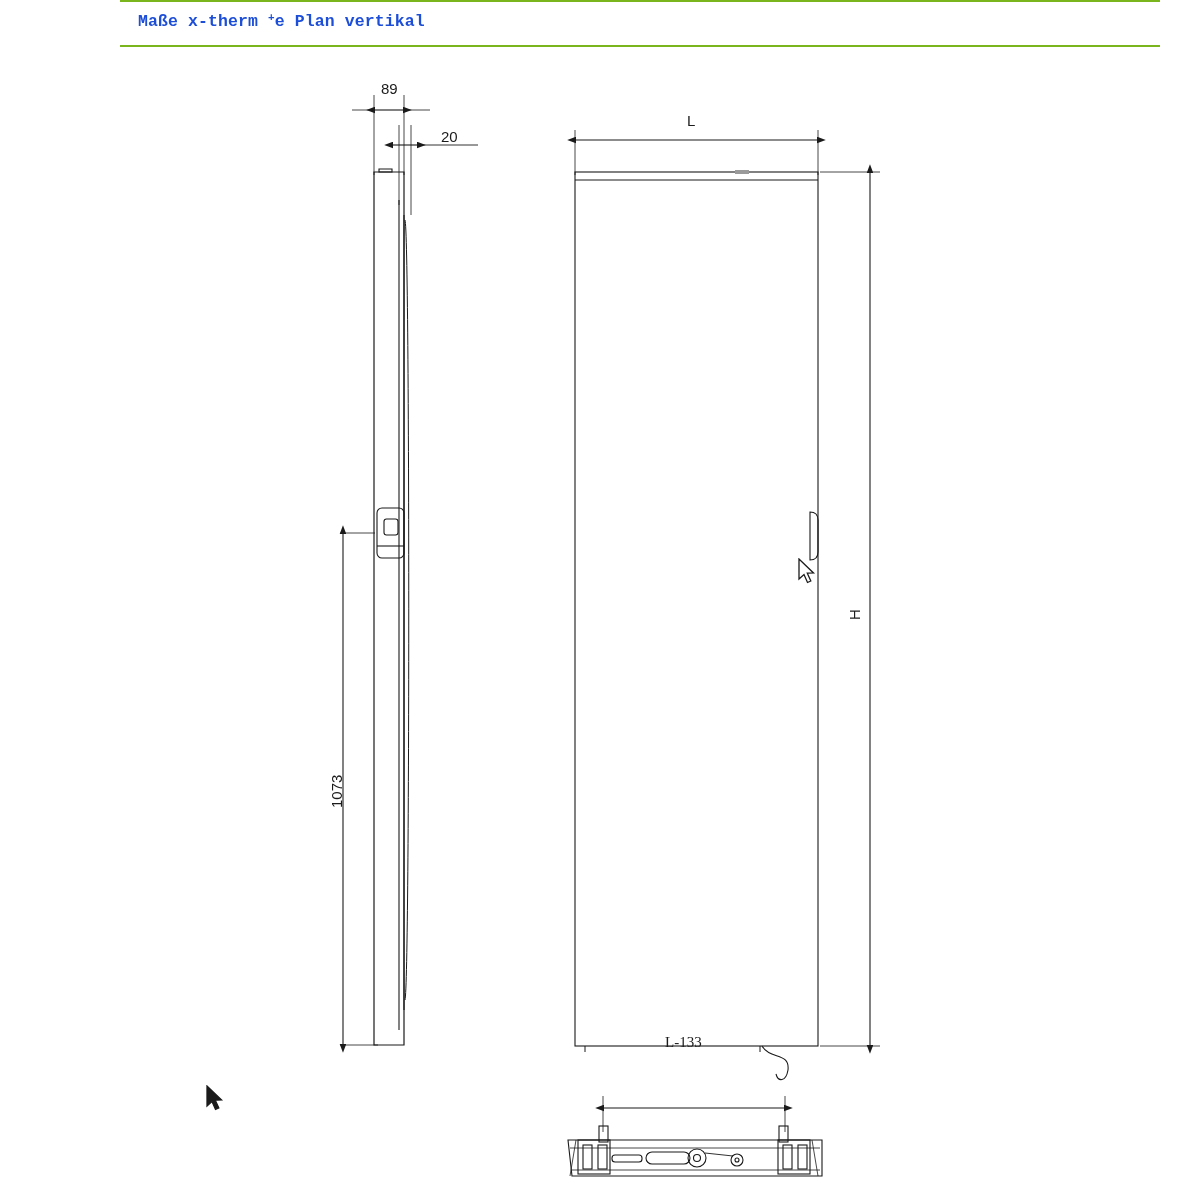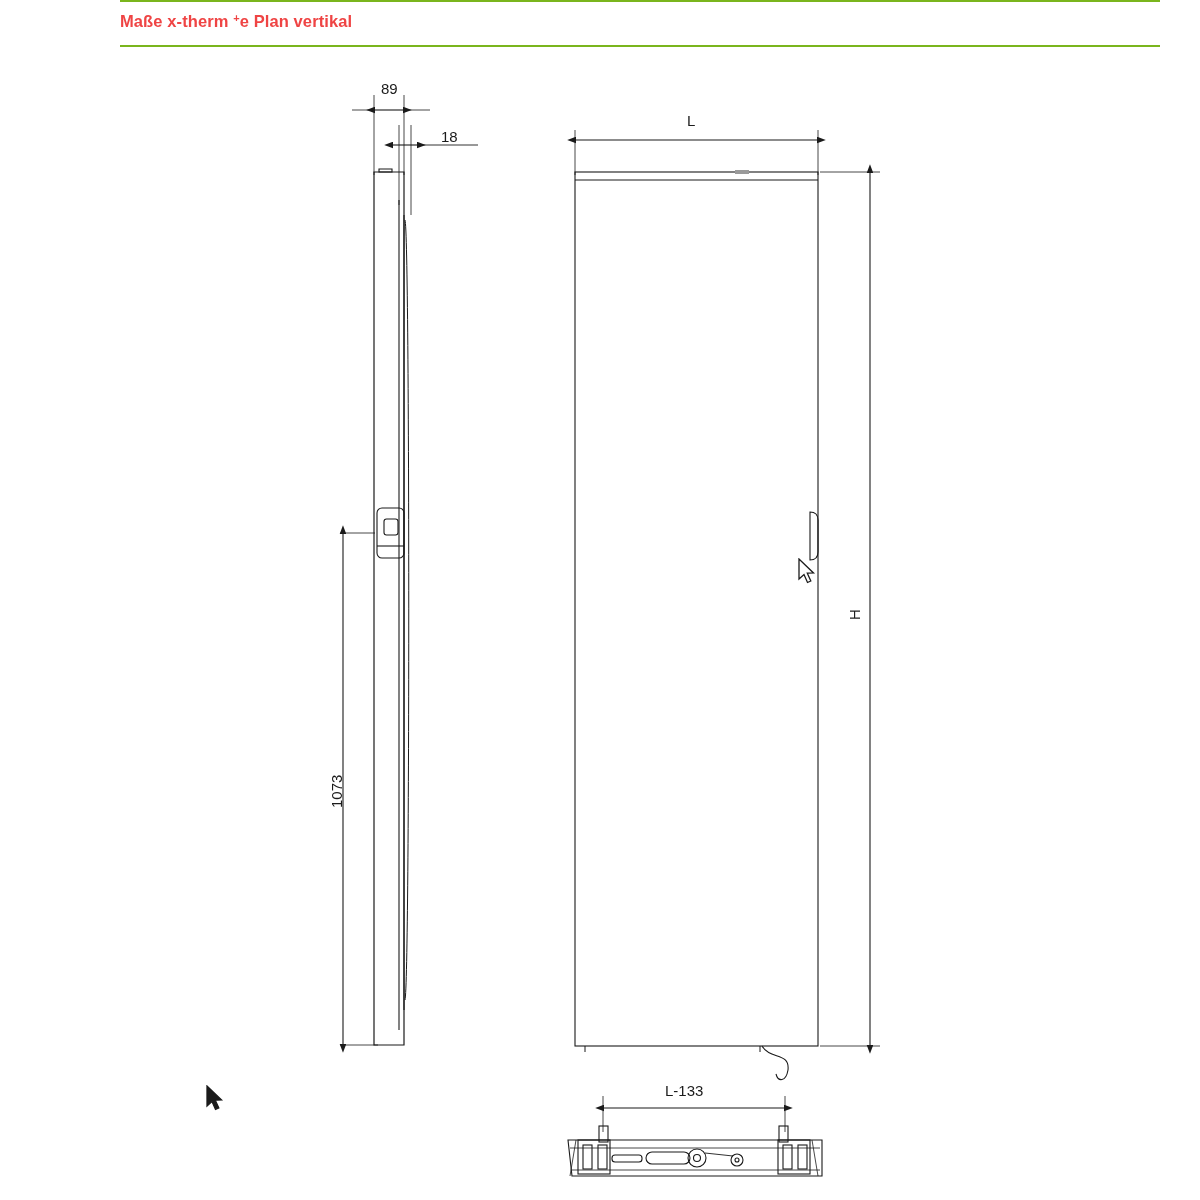--- a/index.html
+++ b/index.html
@@ -24,27 +24,28 @@
   .top-rule {
     position: absolute;
     left: 120px;
     top: 0px;
     width: 1040px;
     height: 2px;
     background: #7ab51d;
   }
   .header-title {
     position: absolute;
-    left: 120px;
+    left: 138px;
     top: 12px;
     font-size: 16.5px;
     font-weight: bold;
-    color: #ef4444;
+    color: #1d4ed8;
     letter-spacing: 0.1px;
     white-space: nowrap;
+    font-family: Liberation Mono, monospace;
   }
   .header-title sup {
     font-size: 11px;
     vertical-align: 0.45em;
   }
   .header-rule {
     position: absolute;
     left: 120px;
     top: 45px;
     width: 1040px;
@@ -194,25 +195,25 @@
 
       <g>
         <line x1="603" y1="1096" x2="603" y2="1132" stroke-width="0.8"></line>
         <line x1="785" y1="1096" x2="785" y2="1132" stroke-width="0.8"></line>
         <line x1="604" y1="1108" x2="784" y2="1108" marker-start="url(#arrowL)" marker-end="url(#arrowR)"></line>
       </g>
     </g>
   </svg>
 
   <div class="dim-label" style="left:381px; top:80px;">89</div>
-  <div class="dim-label" style="left:441px; top:128px;">18</div>
+  <div class="dim-label" style="left:441px; top:128px;">20</div>
   <div class="dim-label vert" style="left:328px; top:808px;">1073</div>
   <div class="dim-label" style="left:687px; top:112px;">L</div>
   <div class="dim-label vert" style="left:846px; top:620px;">H</div>
-  <div class="dim-label" style="left:665px; top:1082px;">L-133</div>
+  <div class="dim-label" style="left:665px; top:1034px;font-family:Liberation Serif, serif;">L-133</div>
 
   <svg class="cursor" style="left:797px; top:558px;" width="20" height="28" viewBox="0 0 20 28" xmlns="http://www.w3.org/2000/svg">
     <path d="M2,1 L2,21 L7,16.5 L10.5,24.5 L13.8,23 L10.3,15.2 L16.5,15 Z" fill="#ffffff" stroke="#1b1b1b" stroke-width="1.3"></path>
   </svg>
 
   <svg class="cursor" style="left:205px; top:1085px;" width="20" height="28" viewBox="0 0 20 28" xmlns="http://www.w3.org/2000/svg">
     <path d="M2,1 L2,21 L7,16.5 L10.5,24.5 L13.8,23 L10.3,15.2 L16.5,15 Z" fill="#1b1b1b" stroke="#1b1b1b" stroke-width="1.3"></path>
   </svg>
 
 </div>

